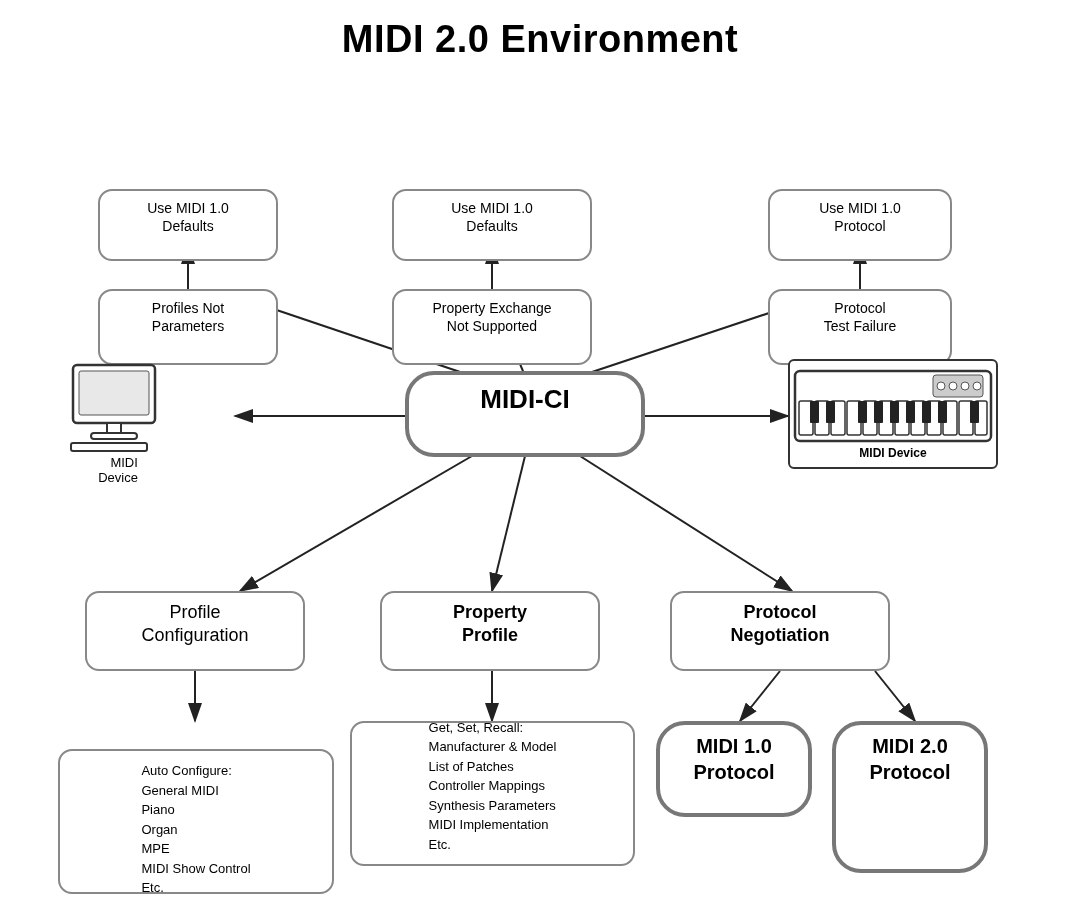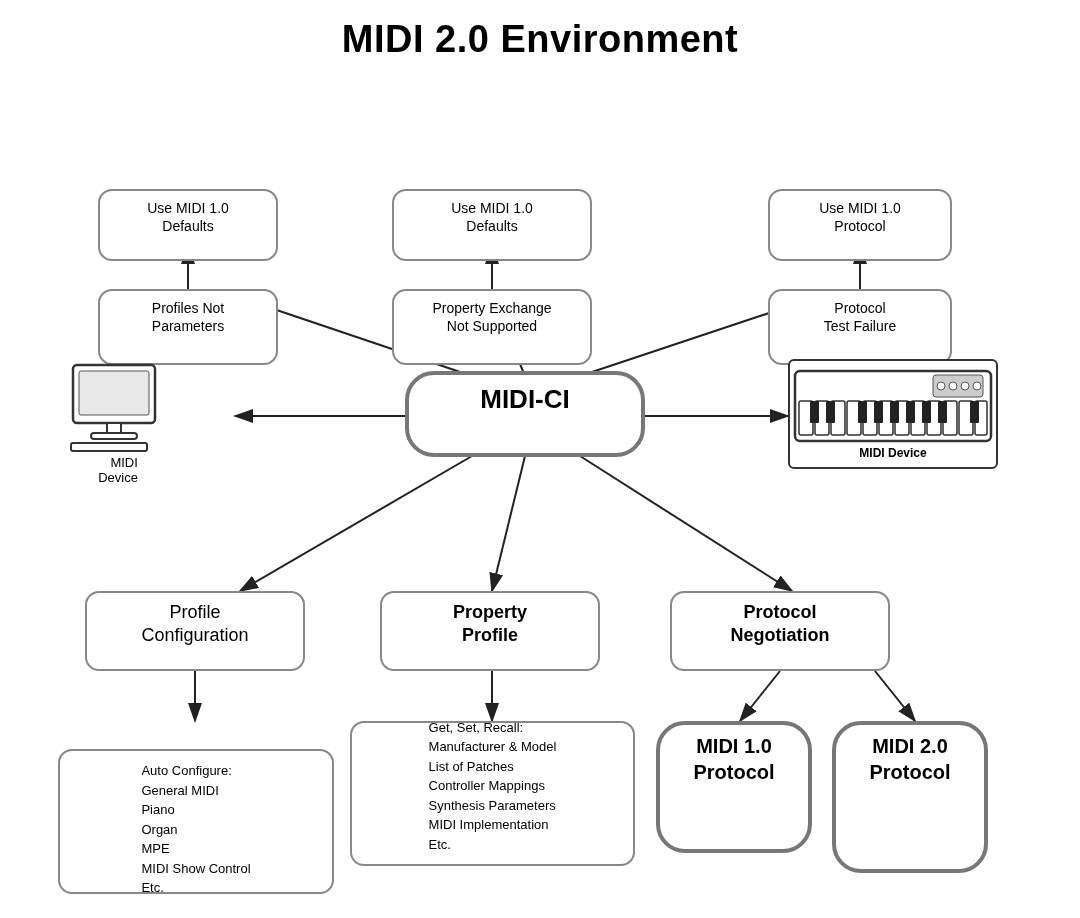--- a/index.html
+++ b/index.html
@@ -256,21 +256,21 @@
     <div class="box" style="left:330px; top:660px; width:285px; height:145px; font-size:13px; text-align:left; align-items:flex-end; padding:10px 14px; line-height:1.5;">
       <span style="white-space:pre-line;">Get, Set, Recall:
 Manufacturer &amp; Model
 List of Patches
 Controller Mappings
 Synthesis Parameters
 MIDI Implementation
 Etc.</span>
     </div>
 
-    <div class="box thick very-bold" style="left:636px; top:660px; width:156px; height:132px; font-size:20px; font-weight:900; border-color:#777;">
+    <div class="box thick very-bold" style="left:636px; top:660px; width:156px; height:96px; font-size:20px; font-weight:900; border-color:#777;">
       <span style="white-space:pre-line;">MIDI 1.0
 Protocol</span>
     </div>
 
     <div class="box thick very-bold" style="left:812px; top:660px; width:156px; height:152px; font-size:20px; font-weight:900; border-color:#777;">
       <span style="white-space:pre-line;">MIDI 2.0
 Protocol</span>
     </div>
 
   </div>

